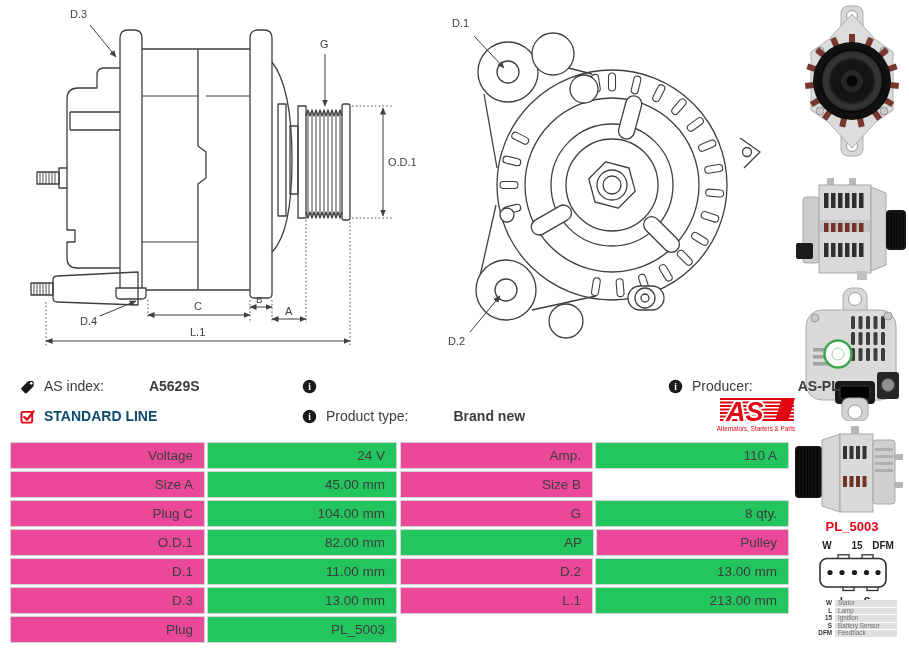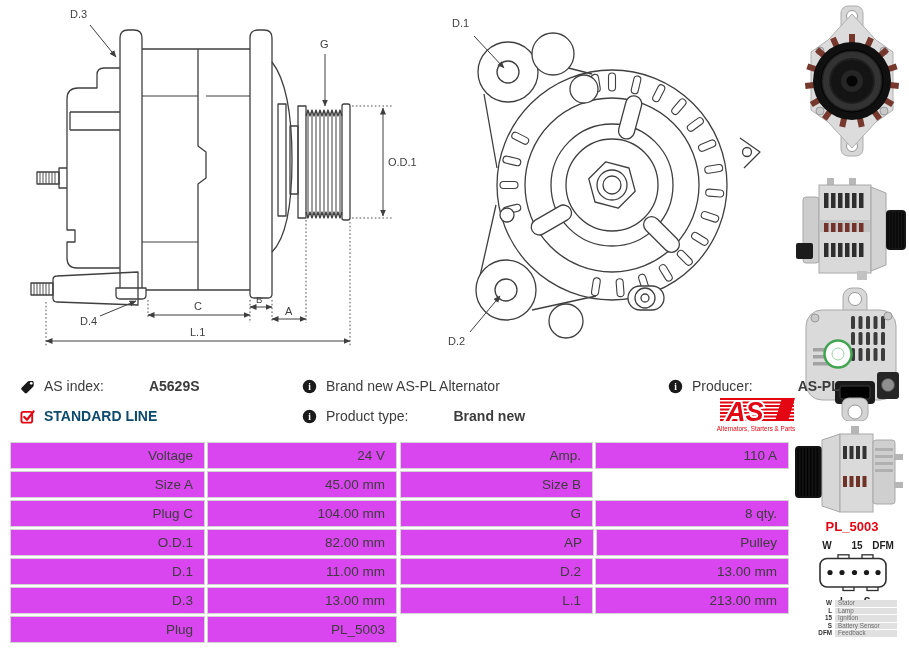--- a/index.html
+++ b/index.html
@@ -7,22 +7,22 @@
          font-family:"Liberation Sans",sans-serif;color:#3c3c3c;}
   .abs{position:absolute;}
   
   .igroup{position:absolute;display:flex;align-items:center;gap:9px;font-size:14px;height:18px;}
   .bold{font-weight:bold;margin-left:36px;}
   .red{color:#0c4a6e;font-weight:bold;}
   
   .spec-col{position:absolute;display:flex;flex-direction:column;gap:2px;}
   .srow{display:flex;gap:2px;height:27px;}
   .cell{box-sizing:border-box;border:1px solid #d3d3d3;display:flex;align-items:center;
-        justify-content:flex-end;padding-right:11px;font-size:13.5px;color:#3d3d3d;background:#d946ef;}
-  .lbl{background:#d946ef;padding-left:8px;}
+        justify-content:flex-end;padding-right:11px;font-size:13.5px;color:#3d3d3d;background:#22c55e;}
+  .lbl{background:#ec4899;padding-left:8px;}
   
   #connector{position:absolute;left:795px;top:514px;width:114px;height:134px;}
   .conn-title{position:absolute;top:5px;left:0;width:100%;text-align:center;font-weight:bold;
               font-size:13px;color:#e30613;}
   .pinlbl{position:absolute;transform:translateX(-50%);font-weight:bold;font-size:10px;color:#1e1e1e;}
   #legend{position:absolute;left:22px;top:86px;width:80px;}
   .lrow{display:flex;margin-bottom:1px;height:6.6px;line-height:6.6px;font-size:6.3px;}
   .lkey{width:15px;text-align:right;font-weight:bold;color:#333;padding-right:3px;}
   .ldesc{flex:1;background:#e0e0e0;color:#6c6c6c;padding-left:3px;}
 </style>
@@ -323,21 +323,20 @@
     </svg>
     <span>AS index:</span>
     <span class="bold">A5629S</span>
   </div>
 
   <div class="igroup" style="left:302px;top:377px">
     <svg width="15" height="15" viewBox="0 0 16 16">
       <circle cx="8" cy="8" r="7.2" fill="#1a1a1a"></circle>
       <text x="8" y="11.6" text-anchor="middle" font-size="10" font-weight="bold" fill="#fff" font-family="Liberation Serif, serif">i</text>
     </svg>
-    <span>Brand new AS-PL Alternator</span>
   </div>
 
   <div class="igroup" style="left:668px;top:377px">
     <svg width="15" height="15" viewBox="0 0 16 16">
       <circle cx="8" cy="8" r="7.2" fill="#1a1a1a"></circle>
       <text x="8" y="11.6" text-anchor="middle" font-size="10" font-weight="bold" fill="#fff" font-family="Liberation Serif, serif">i</text>
     </svg>
     <span>Producer:</span>
     <span class="bold">AS-PL</span>
   </div>

